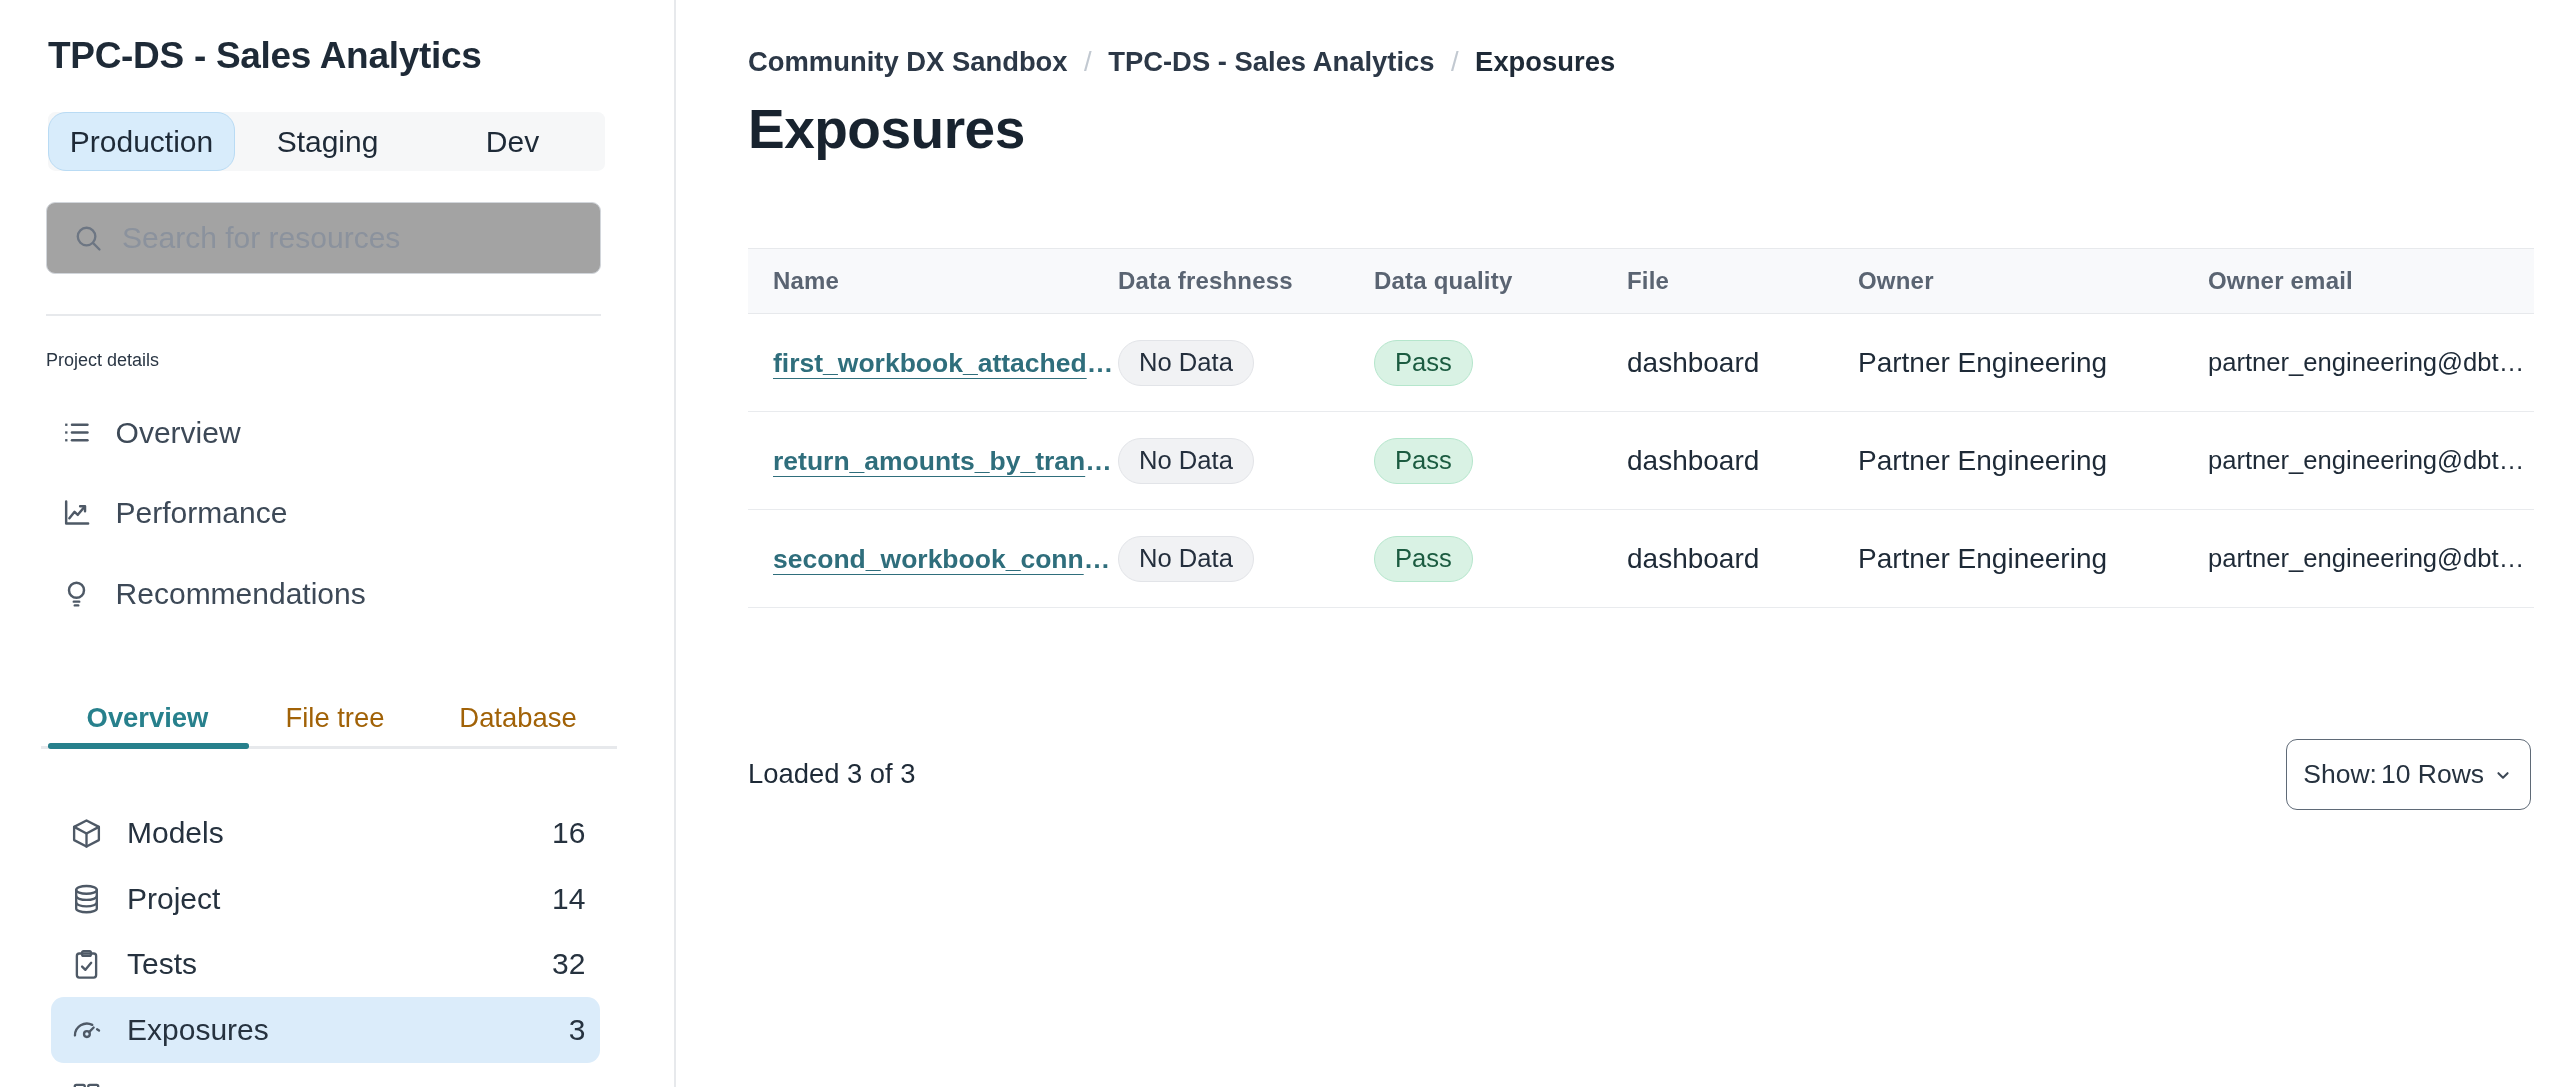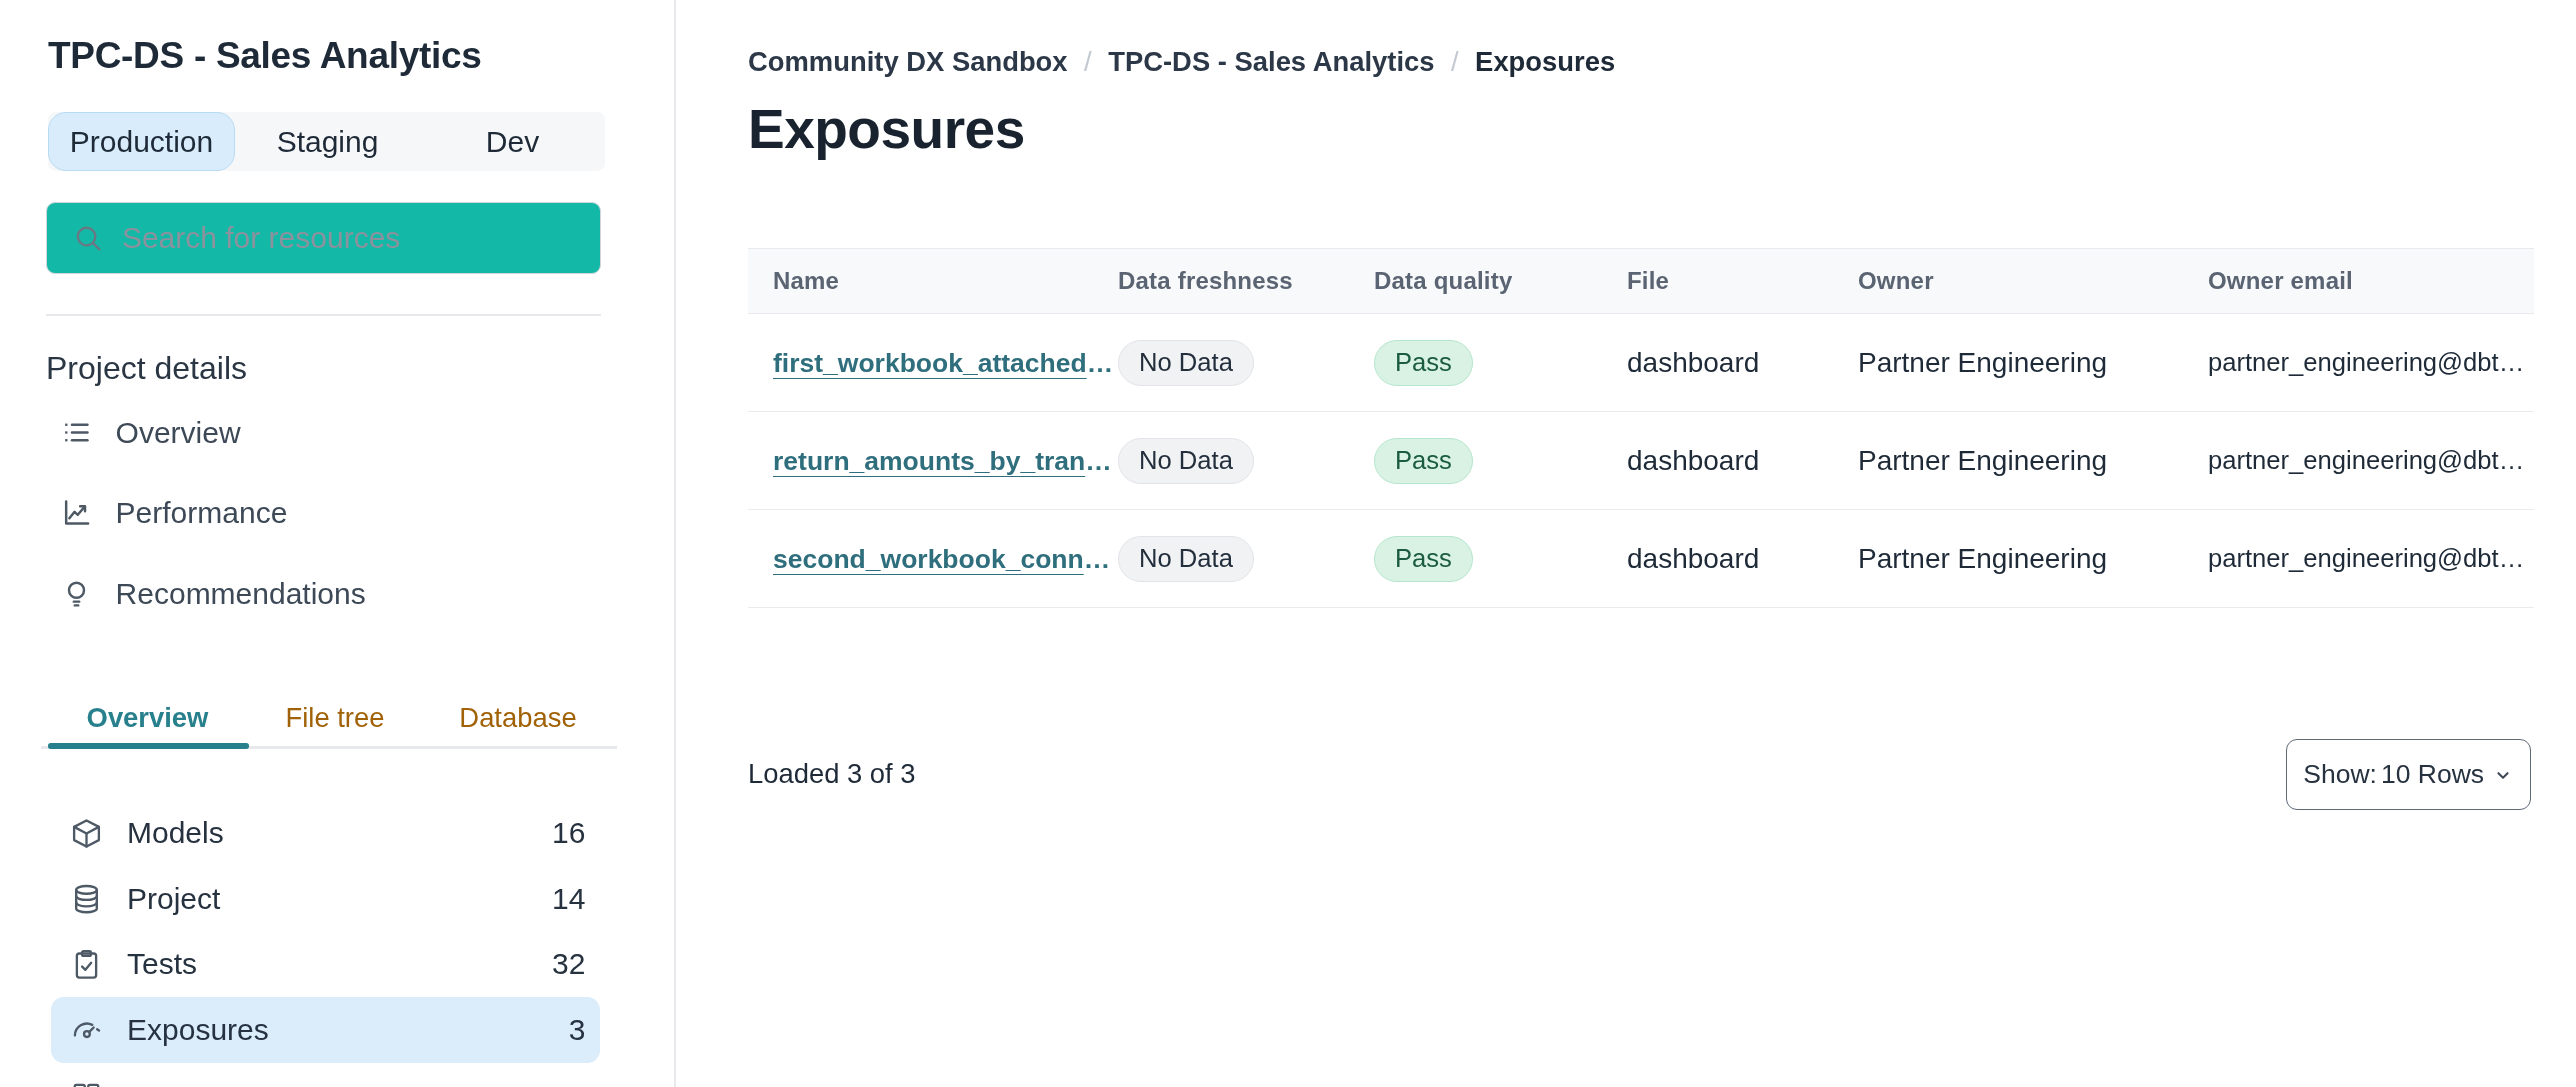--- a/index.html
+++ b/index.html
@@ -32,33 +32,33 @@
     font-size: 30px; color: var(--text-primary, #1e2a37); cursor: pointer;
     border-radius: 18px; white-space: nowrap;
   }
   .env-tab.selected {
     background: var(--accent-selected-bg, #d8ecfb);
     border: 1.8px solid var(--accent-selected-border, #b9dbf4);
   }
 
   .search-box {
     position: absolute; left: 46px; top: 202px; width: 555px; height: 72px;
-    border: 1.8px solid #d2d6db; border-radius: 9.1px; background: #14b8a6;
+    border: 1.8px solid #d2d6db; border-radius: 9.1px; background: #a3a3a3;
     display: flex; align-items: center; gap: 18.3px; padding: 0 22px 0 25.6px;
   }
   .search-box svg { flex: 0 0 auto; color: #6d7683; }
   .search-input {
     border: none; outline: none; flex: 1; min-width: 0;
     font-family: inherit; font-size: 30px; color: var(--text-primary, #1e2a37); background: transparent;
   }
   .search-input::placeholder { color: #8b929d; opacity: 1; }
 
   .sb-divider { position: absolute; left: 46px; top: 314px; width: 555px; height: 1.8px; background: var(--border-light, #e7e9ec); }
 
-  .section-label { position: absolute; left: 46px; top: 350px; font-size: 32px; color: #2a3644; }
+  .section-label { position: absolute; left: 46px; top: 350px; font-size: 18px; color: #2a3644; }
 
   .nav-item {
     position: absolute; left: 46px; width: 512px; height: 53px;
     display: flex; align-items: center; gap: 24px; padding-left: 14.6px;
     font-size: 30px; color: #3d4957; cursor: pointer; border-radius: 9.1px;
   }
   .nav-item svg { color: #4e5966; flex: 0 0 auto; }
   .nav-overview { top: 406px; }
   .nav-performance { top: 486px; }
   .nav-recommendations { top: 567px; }

